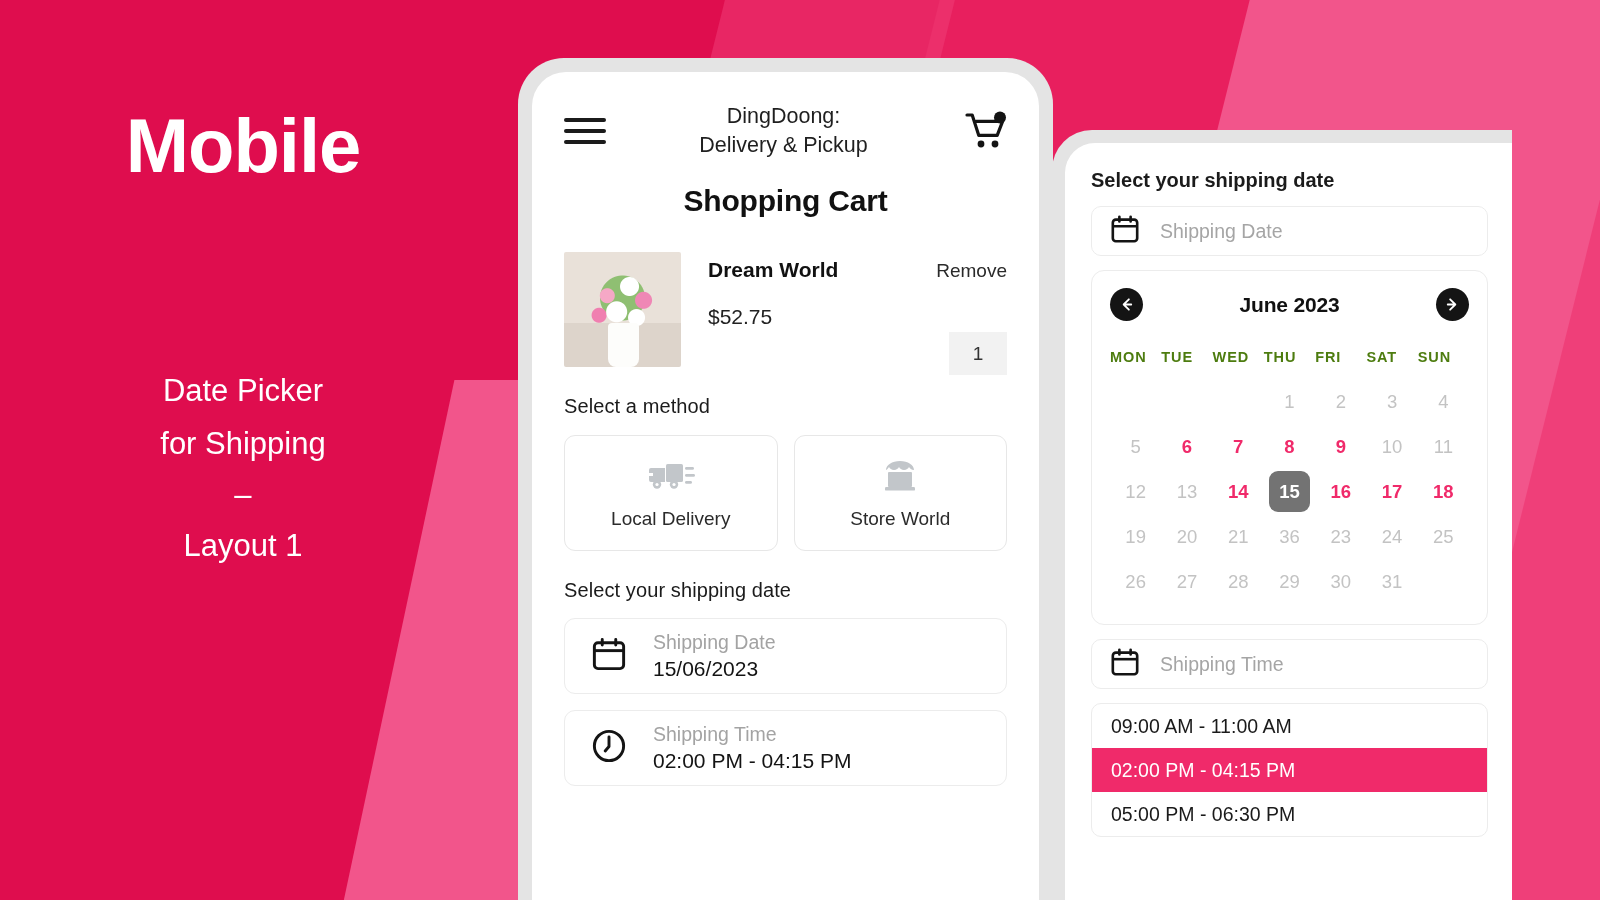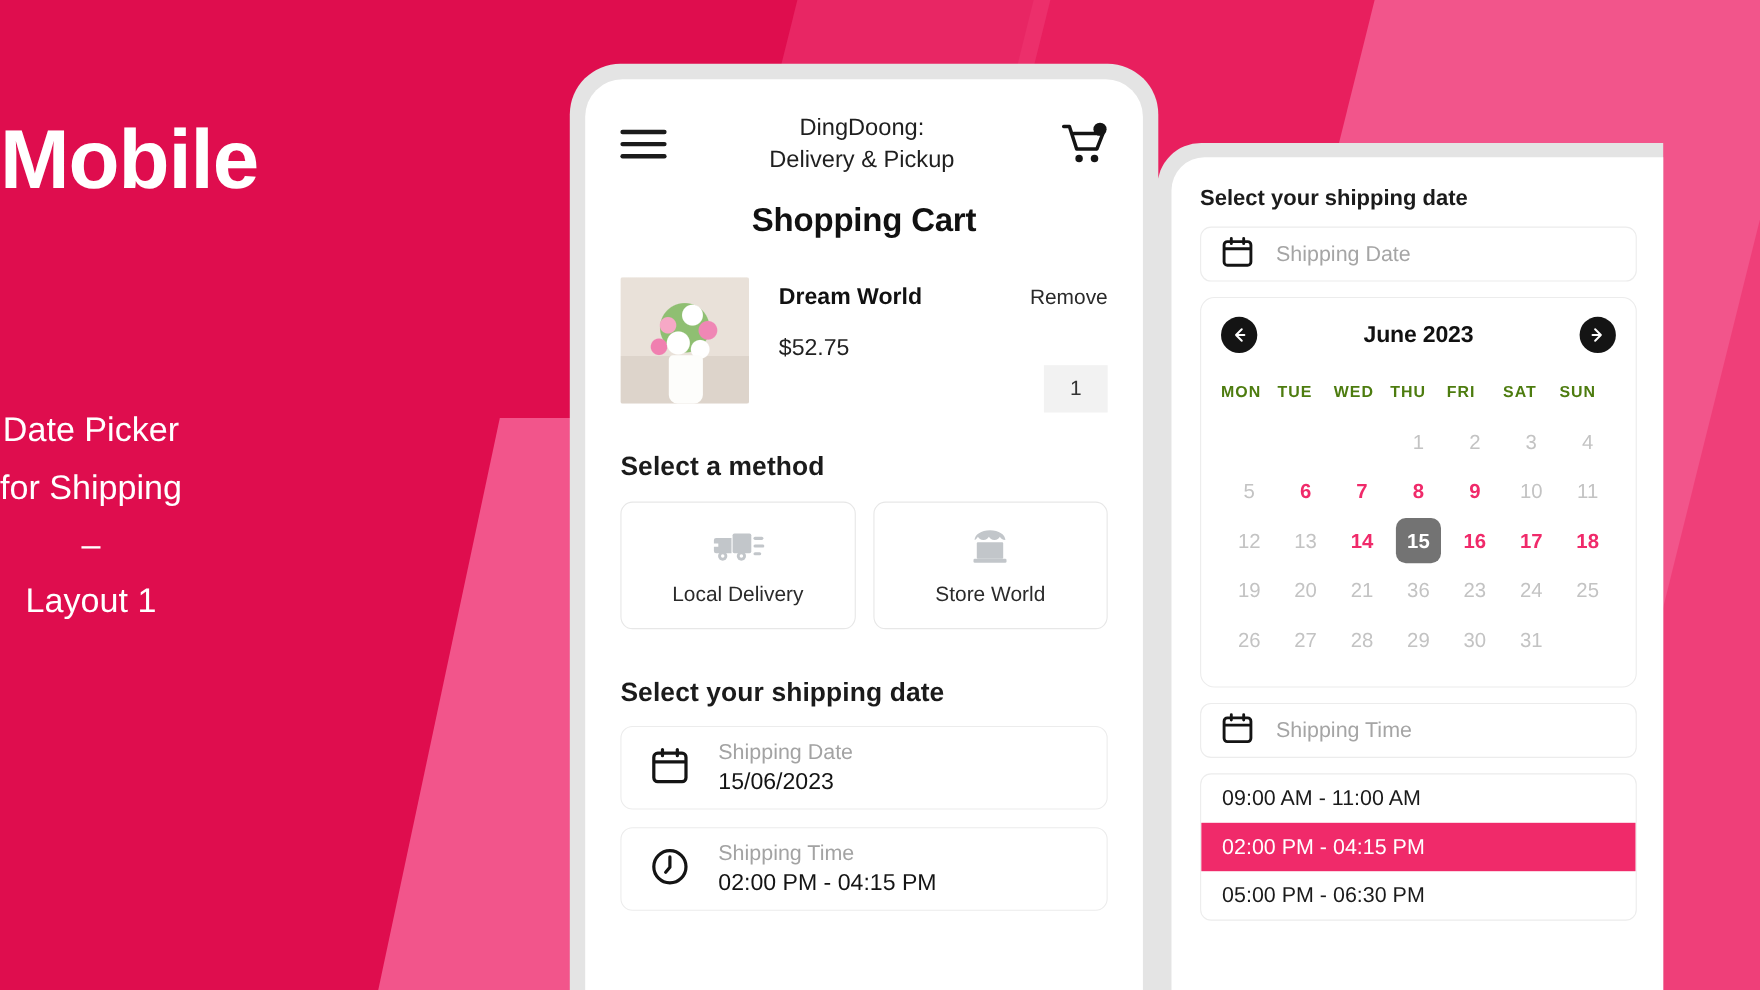--- a/index.html
+++ b/index.html
@@ -48,21 +48,21 @@
     transform: skewX(-14deg);
     opacity: .55;
   }
 
   
   #caption {
     position: absolute; left: 0; top: 0;
     width: 486px; height: 900px;
     color: #fff;
     display: flex; flex-direction: column;
-    align-items: flex-start;
+    align-items: center;
     z-index: 5;
   }
   #caption-title {
     margin-top: 108px;
     font-size: 76px;
     font-weight: 700;
     letter-spacing: -1px;
     line-height: 1;
   }
   #caption-sub {
@@ -158,23 +158,23 @@
   }
   .qty-box {
     position: absolute; right: 0; top: 80px;
     width: 58px; height: 43px;
     background: #F2F2F2;
     display: flex; align-items: center; justify-content: center;
     font-size: 19px; color: #333;
   }
 
   .section-label {
-    font-size: 24px; font-weight: 700;
+    font-size: 20px; font-weight: 400;
     color: #1b1b1b;
-    margin-top: 44px;
+    margin-top: 28px;
     letter-spacing: .1px;
   }
 
   
   .methods { display: flex; gap: 16px; margin-top: 17px; }
   .method {
     flex: 1;
     height: 116px;
     border-radius: 11px;
     border: 1.5px solid #e7e7e7;

